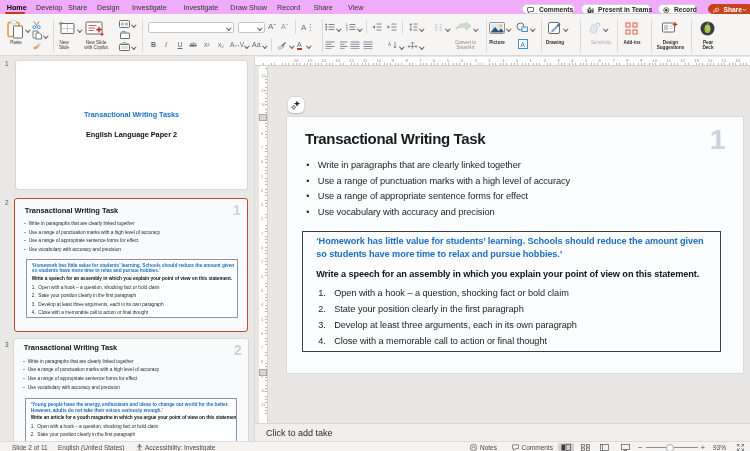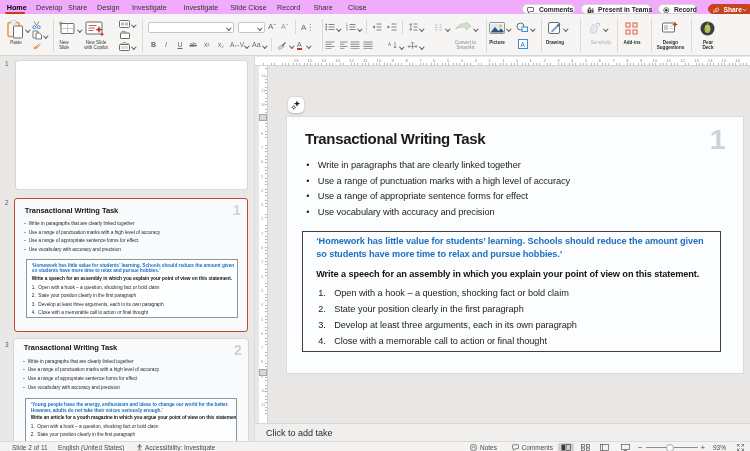--- a/index.html
+++ b/index.html
@@ -58,24 +58,24 @@
 #status{left:0;top:441px;width:750px;height:10px;background:#f4f3f2;border-top:1px solid #dddbda;font-size:6.5px;color:#4c4c4c;}
 #status .it{position:absolute;top:1.5px;white-space:nowrap;}
 </style></head><body>
 <div class="abs" id="menubar">
     <span class="tab home" style="left:6.7px">Home</span>
     <span class="tab" style="left:36px">Develop</span>
     <span class="tab" style="left:68px">Share</span>
     <span class="tab" style="left:97px">Design</span>
     <span class="tab" style="left:132px">Investigate</span>
     <span class="tab" style="left:183.5px">Investigate</span>
-    <span class="tab" style="left:230.3px">Slide Close</span>
+    <span class="tab" style="left:230.3px">Draw Show</span>
     <span class="tab" style="left:277.1px">Record</span>
     <span class="tab" style="left:313.5px">Share</span>
-    <span class="tab" style="left:348.1px">Close</span>
+    <span class="tab" style="left:348.1px">View</span>
     <div class="abs" id="homeline"></div>
     <div class="topbtn" style="left:522px;width:53px;padding-left:16px;">
 <svg style="position:absolute;left:4px;top:2px" width="7" height="6" viewBox="0 0 14 12">
         <path d="M2 1h10a1 1 0 0 1 1 1v6a1 1 0 0 1-1 1H6l-3 3v-3H2a1 1 0 0 1-1-1V2a1 1 0 0 1 1-1z" fill="none" stroke="#333" stroke-width="1.4"></path>
       </svg>Comments</div>
     <div class="topbtn" style="left:581px;width:70px;padding-left:16px;">
 <svg style="position:absolute;left:4.5px;top:2px" width="7" height="7" viewBox="0 0 14 14">
         <rect x="1" y="4" width="8" height="8" rx="1.5" fill="#3d3b3b"></rect>
         <circle cx="5" cy="2.5" r="2" fill="#3d3b3b"></circle>
         <circle cx="11.5" cy="4" r="1.6" fill="#5a5858"></circle>
@@ -327,20 +327,22 @@
 <path d="M12 12 a6 6 0 0 0 6 9" stroke="#8aa43a" stroke-width="1.2" fill="none"></path>
       </svg>
       <div class="rlabel" style="left:696px;top:39.5px;width:24px;font-weight:bold;color:#2b2b2b;">Pear<br>Deck</div>
     </div>
   </div>
 <div class="abs" id="panel">
     <span class="thumbnum" style="left:5px;top:4px;">1</span>
     <span class="thumbnum" style="left:5px;top:142.5px;">2</span>
     <span class="thumbnum" style="left:5px;top:284.5px;">3</span>
     <div class="thumb" style="left:16px;top:4.5px;width:231px;height:128px;background:#fff;">
+<div style="position:absolute;width:100%;text-align:center;top:49.5px;font-size:7.3px;font-weight:bold;color:#1e6fc0;letter-spacing:-.05px;">Transactional Writing Tasks</div>
+<div style="position:absolute;width:100%;text-align:center;top:69px;font-size:7.3px;font-weight:bold;color:#0f0f0f;">English Language Paper 2</div>
 </div>
     <div class="thumb sel" style="left:14.3px;top:141.7px;width:233.5px;height:134px;">
       <div class="t-title">Transactional Writing Task</div>
       <div class="t-num">1</div>
       <div class="t-bullets">
         <div class="b">Write in paragraphs that are clearly linked together</div>
         <div class="b">Use a range of punctuation marks with a high level of accuracy</div>
         <div class="b">Use a range of appropriate sentence forms for effect</div>
         <div class="b">Use vocabulary with accuracy and precision</div>
       </div>

